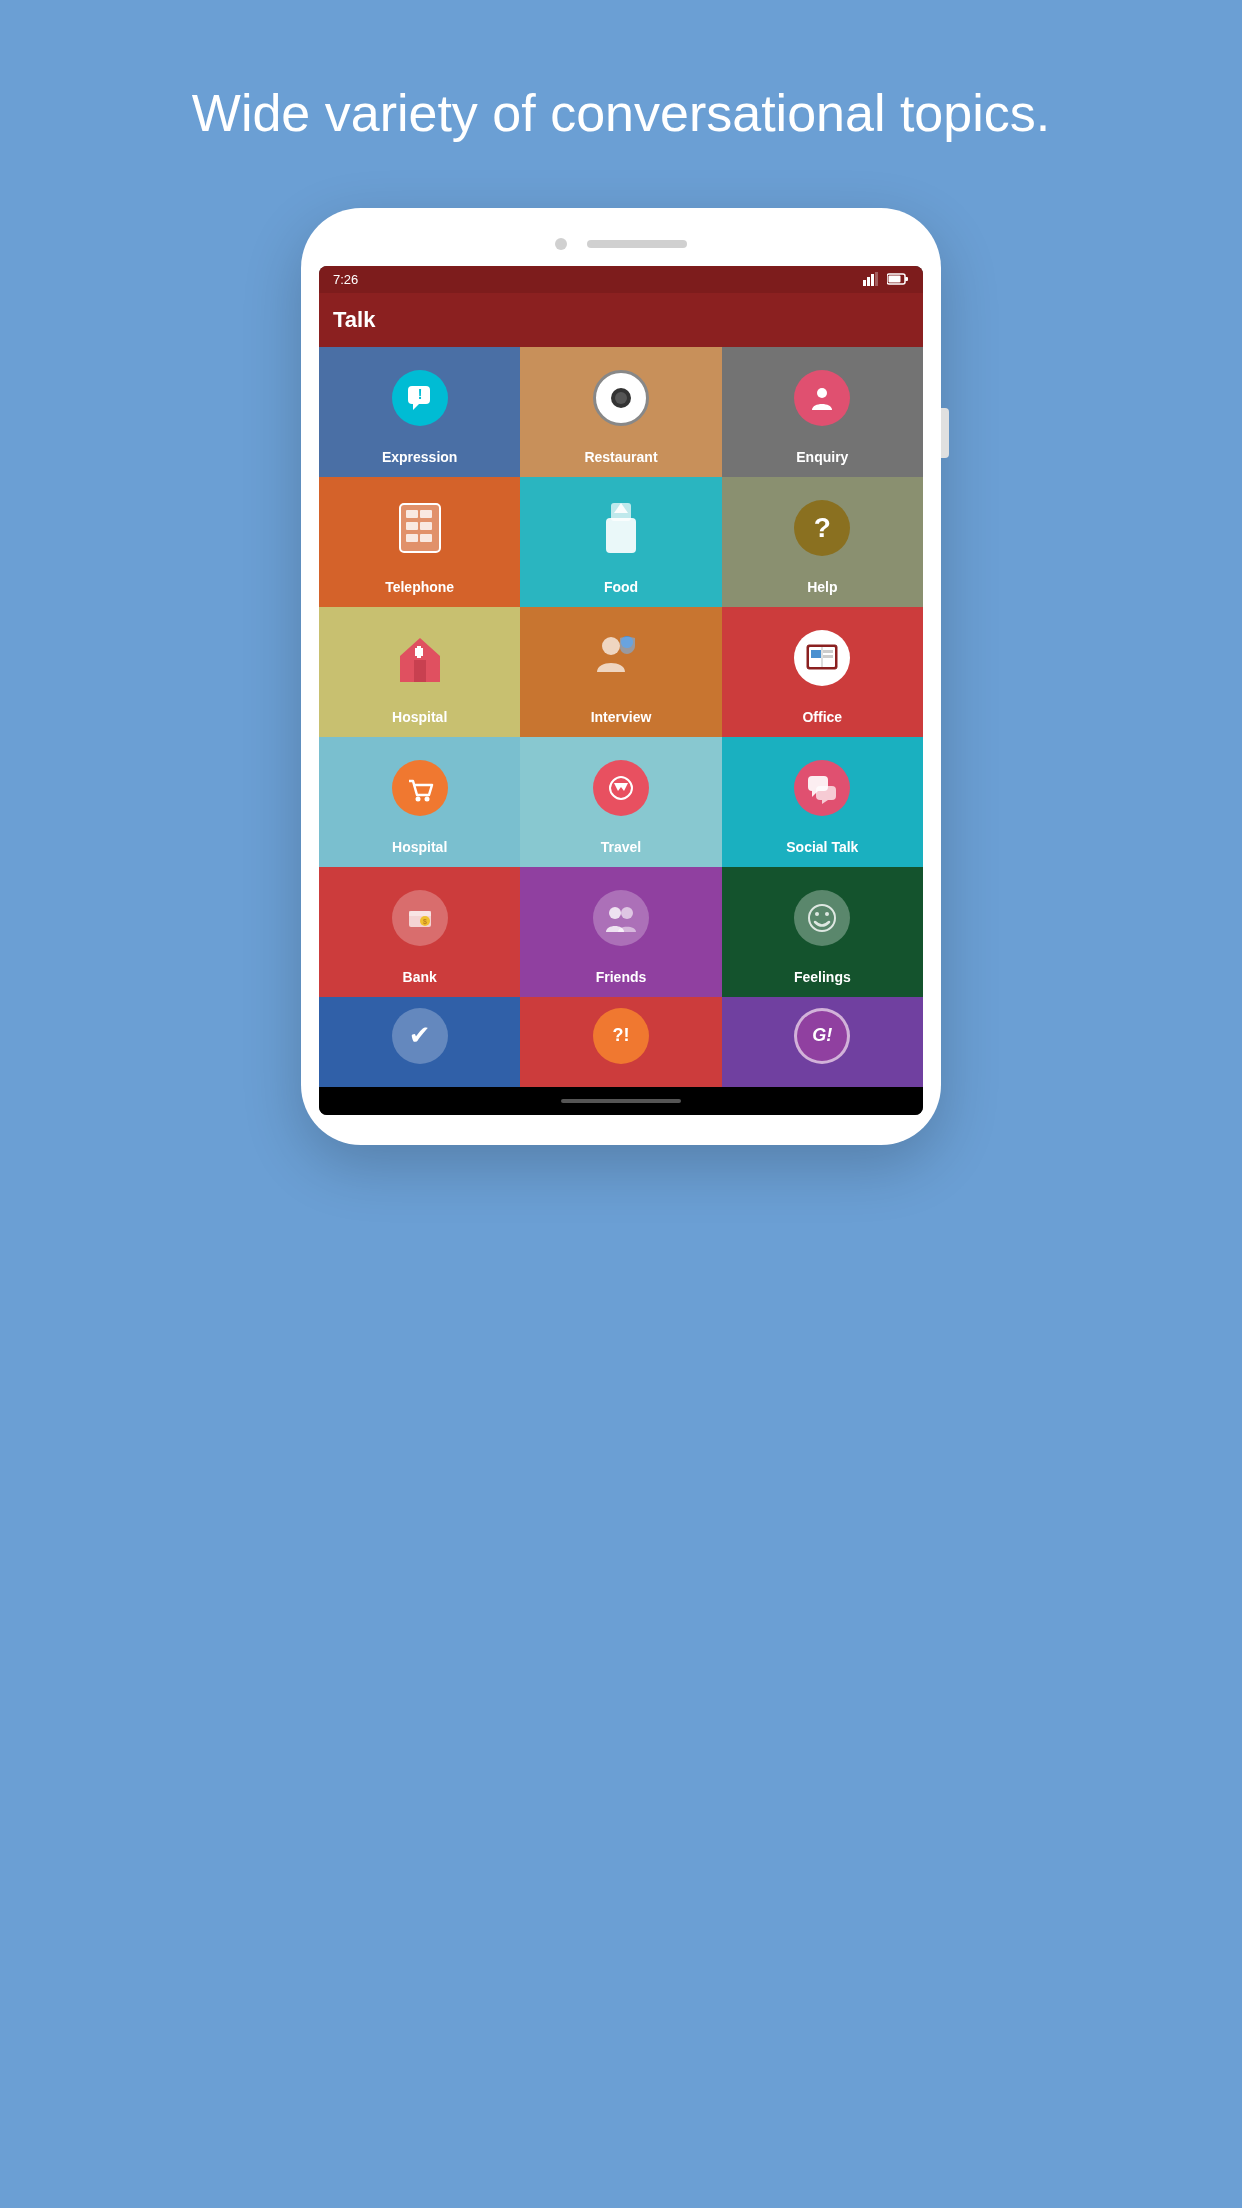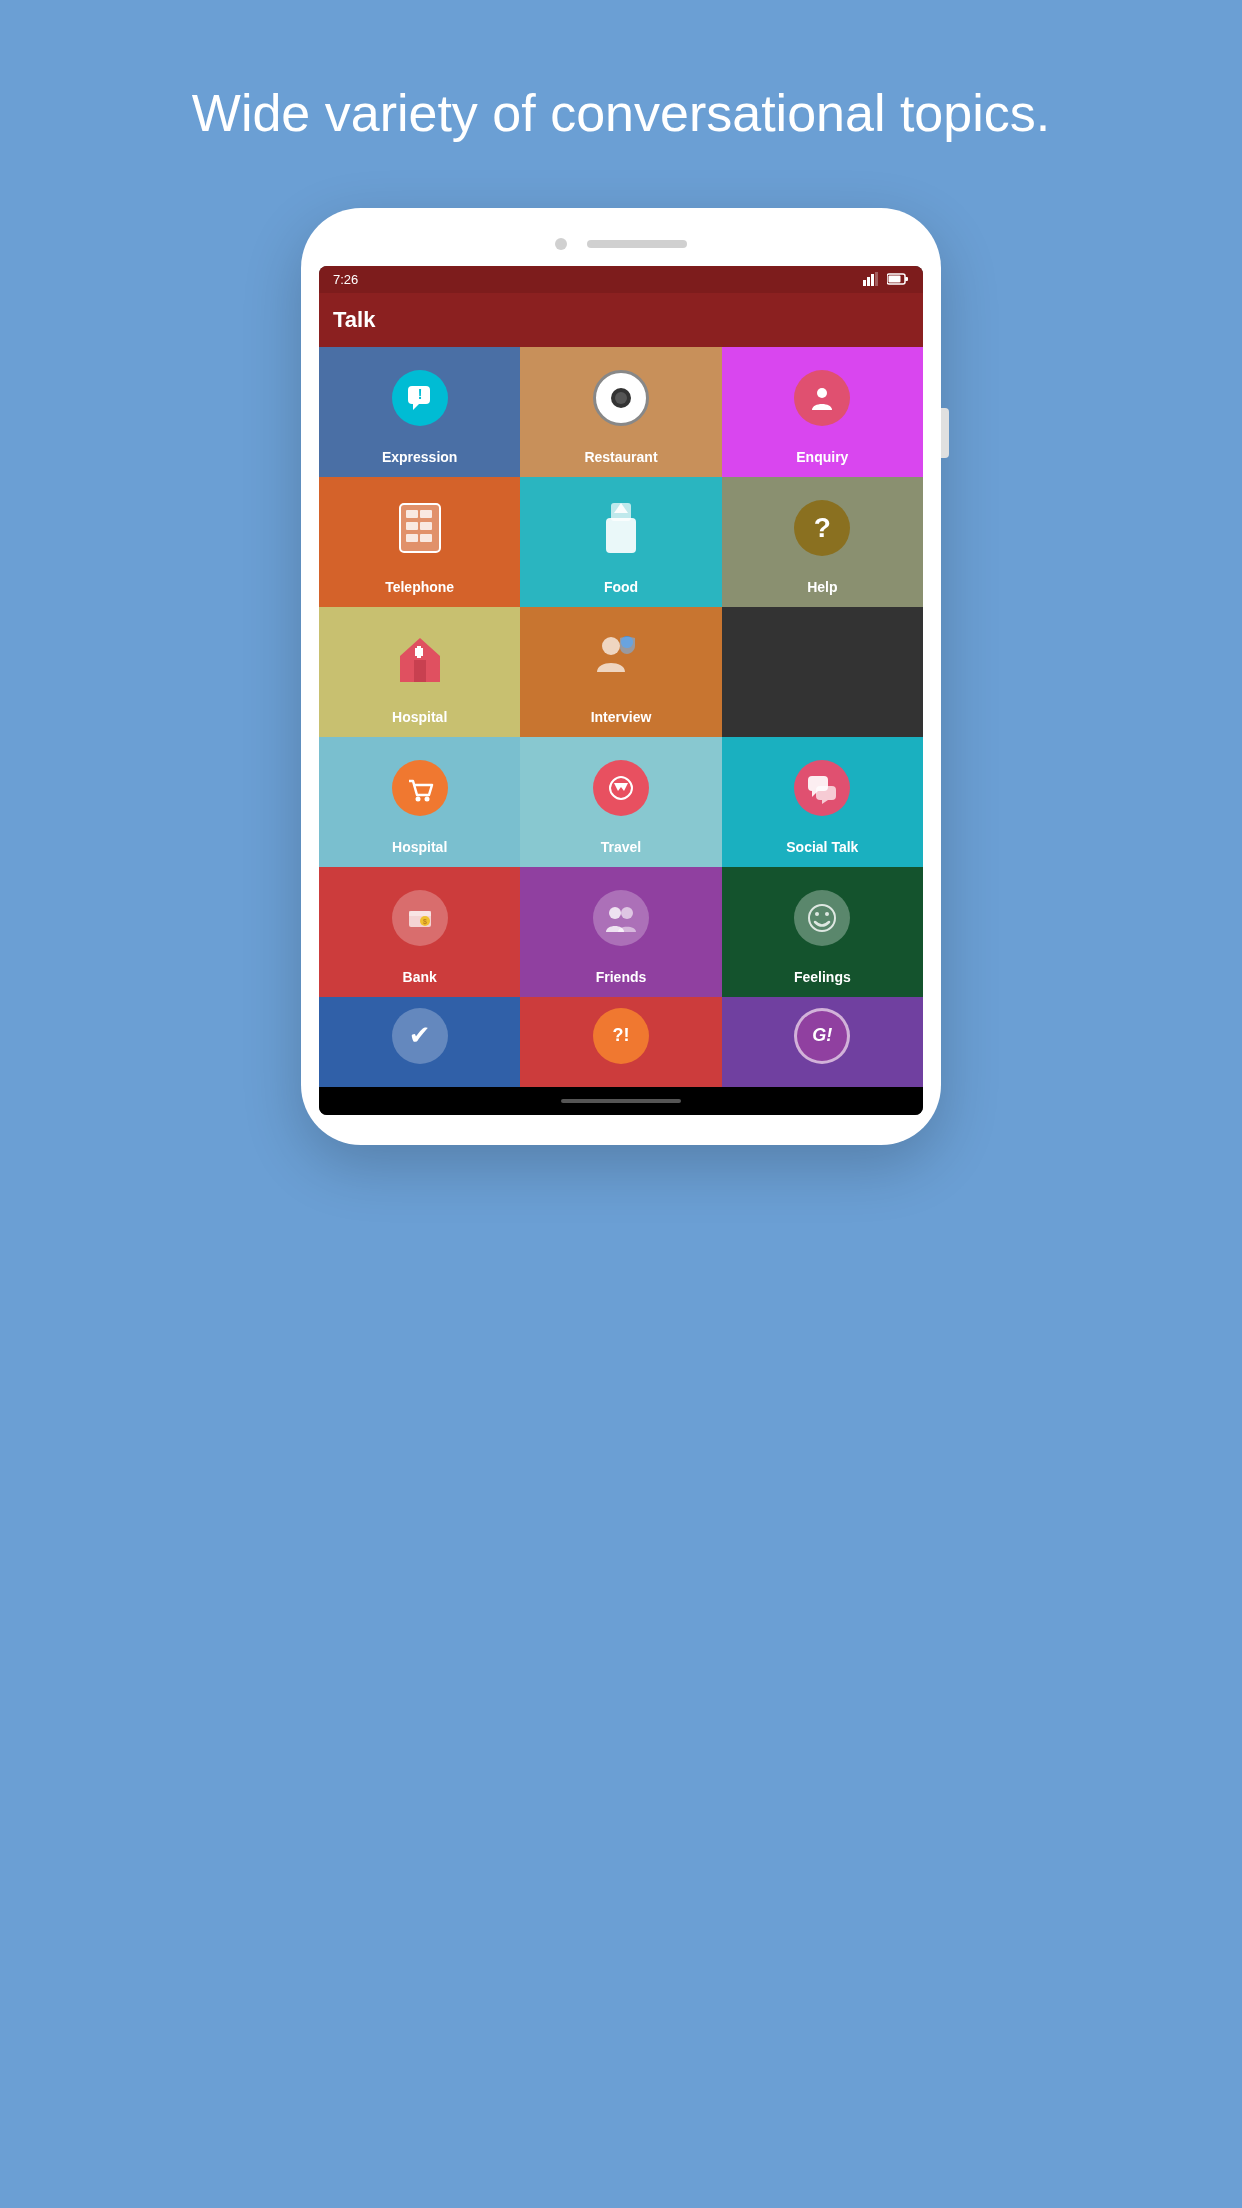--- a/index.html
+++ b/index.html
@@ -127,21 +127,21 @@
     .grid-item .label {
       color: white;
       font-size: 14px;
       font-weight: bold;
       text-align: center;
     }
 
     
     .cell-expression { background: #4a6fa5; }
     .cell-restaurant { background: #c8905a; }
-    .cell-enquiry    { background: #d946ef; }
+    .cell-enquiry    { background: #737373; }
 
     
     .cell-telephone  { background: #d4622a; }
     .cell-food       { background: #2ab5c0; }
     .cell-help       { background: #8a9070; }
 
     
     .cell-hospital   { background: #c8c070; }
     .cell-interview  { background: #c87530; }
     .cell-office     { background: #cc3c3c; }
@@ -326,20 +326,35 @@
           <svg width="56" height="56" viewBox="0 0 56 56">
             <circle cx="18" cy="16" r="9" fill="rgba(255,255,255,0.7)"></circle>
             <path d="M4 42 C4 30 32 30 32 42" fill="rgba(255,255,255,0.7)"></path>
             <ellipse cx="34" cy="12" rx="6" ry="6" fill="#5090d0" opacity="0.9"></ellipse>
             <ellipse cx="34" cy="12" rx="6" ry="6" fill="#5090d0" opacity="0.9"></ellipse>
             <path d="M27 8 C27 8 34 6 42 8 L42 16 C42 20 38 24 34 24 C30 24 27 21 27 17 Z" fill="#7ab0e8" opacity="0.6"></path>
           </svg>
         </div>
         <span class="label">Interview</span>
       </div>
+      <div class="grid-item cell-office">
+        <div class="icon-area">
+          <div class="icon-circle ic-office">
+            <svg width="34" height="34" viewBox="0 0 34 34">
+              <rect x="2" y="4" width="30" height="24" rx="2" fill="#8b2020" stroke="#8b2020" stroke-width="1"></rect>
+              <rect x="4" y="6" width="26" height="20" rx="1" fill="white"></rect>
+              <rect x="6" y="9" width="10" height="8" fill="#4a90d0"></rect>
+              <rect x="18" y="9" width="10" height="3" fill="#ccc"></rect>
+              <rect x="18" y="14" width="10" height="3" fill="#ccc"></rect>
+              <line x1="17" y1="6" x2="17" y2="26" stroke="#bbb" stroke-width="1"></line>
+            </svg>
+          </div>
+        </div>
+        <span class="label">Office</span>
+      </div>
     </div>
 
     <div class="grid">
       <div class="grid-item cell-shopping">
         <div class="icon-area">
           <div class="icon-circle ic-shopping">
             <svg width="30" height="30" viewBox="0 0 30 30">
               <path d="M4 8 L8 8 L12 22 L24 22 L27 12 L8 12" fill="none" stroke="white" stroke-width="2.5" stroke-linejoin="round"></path>
               <circle cx="13" cy="26" r="2.5" fill="white"></circle>
               <circle cx="22" cy="26" r="2.5" fill="white"></circle>

